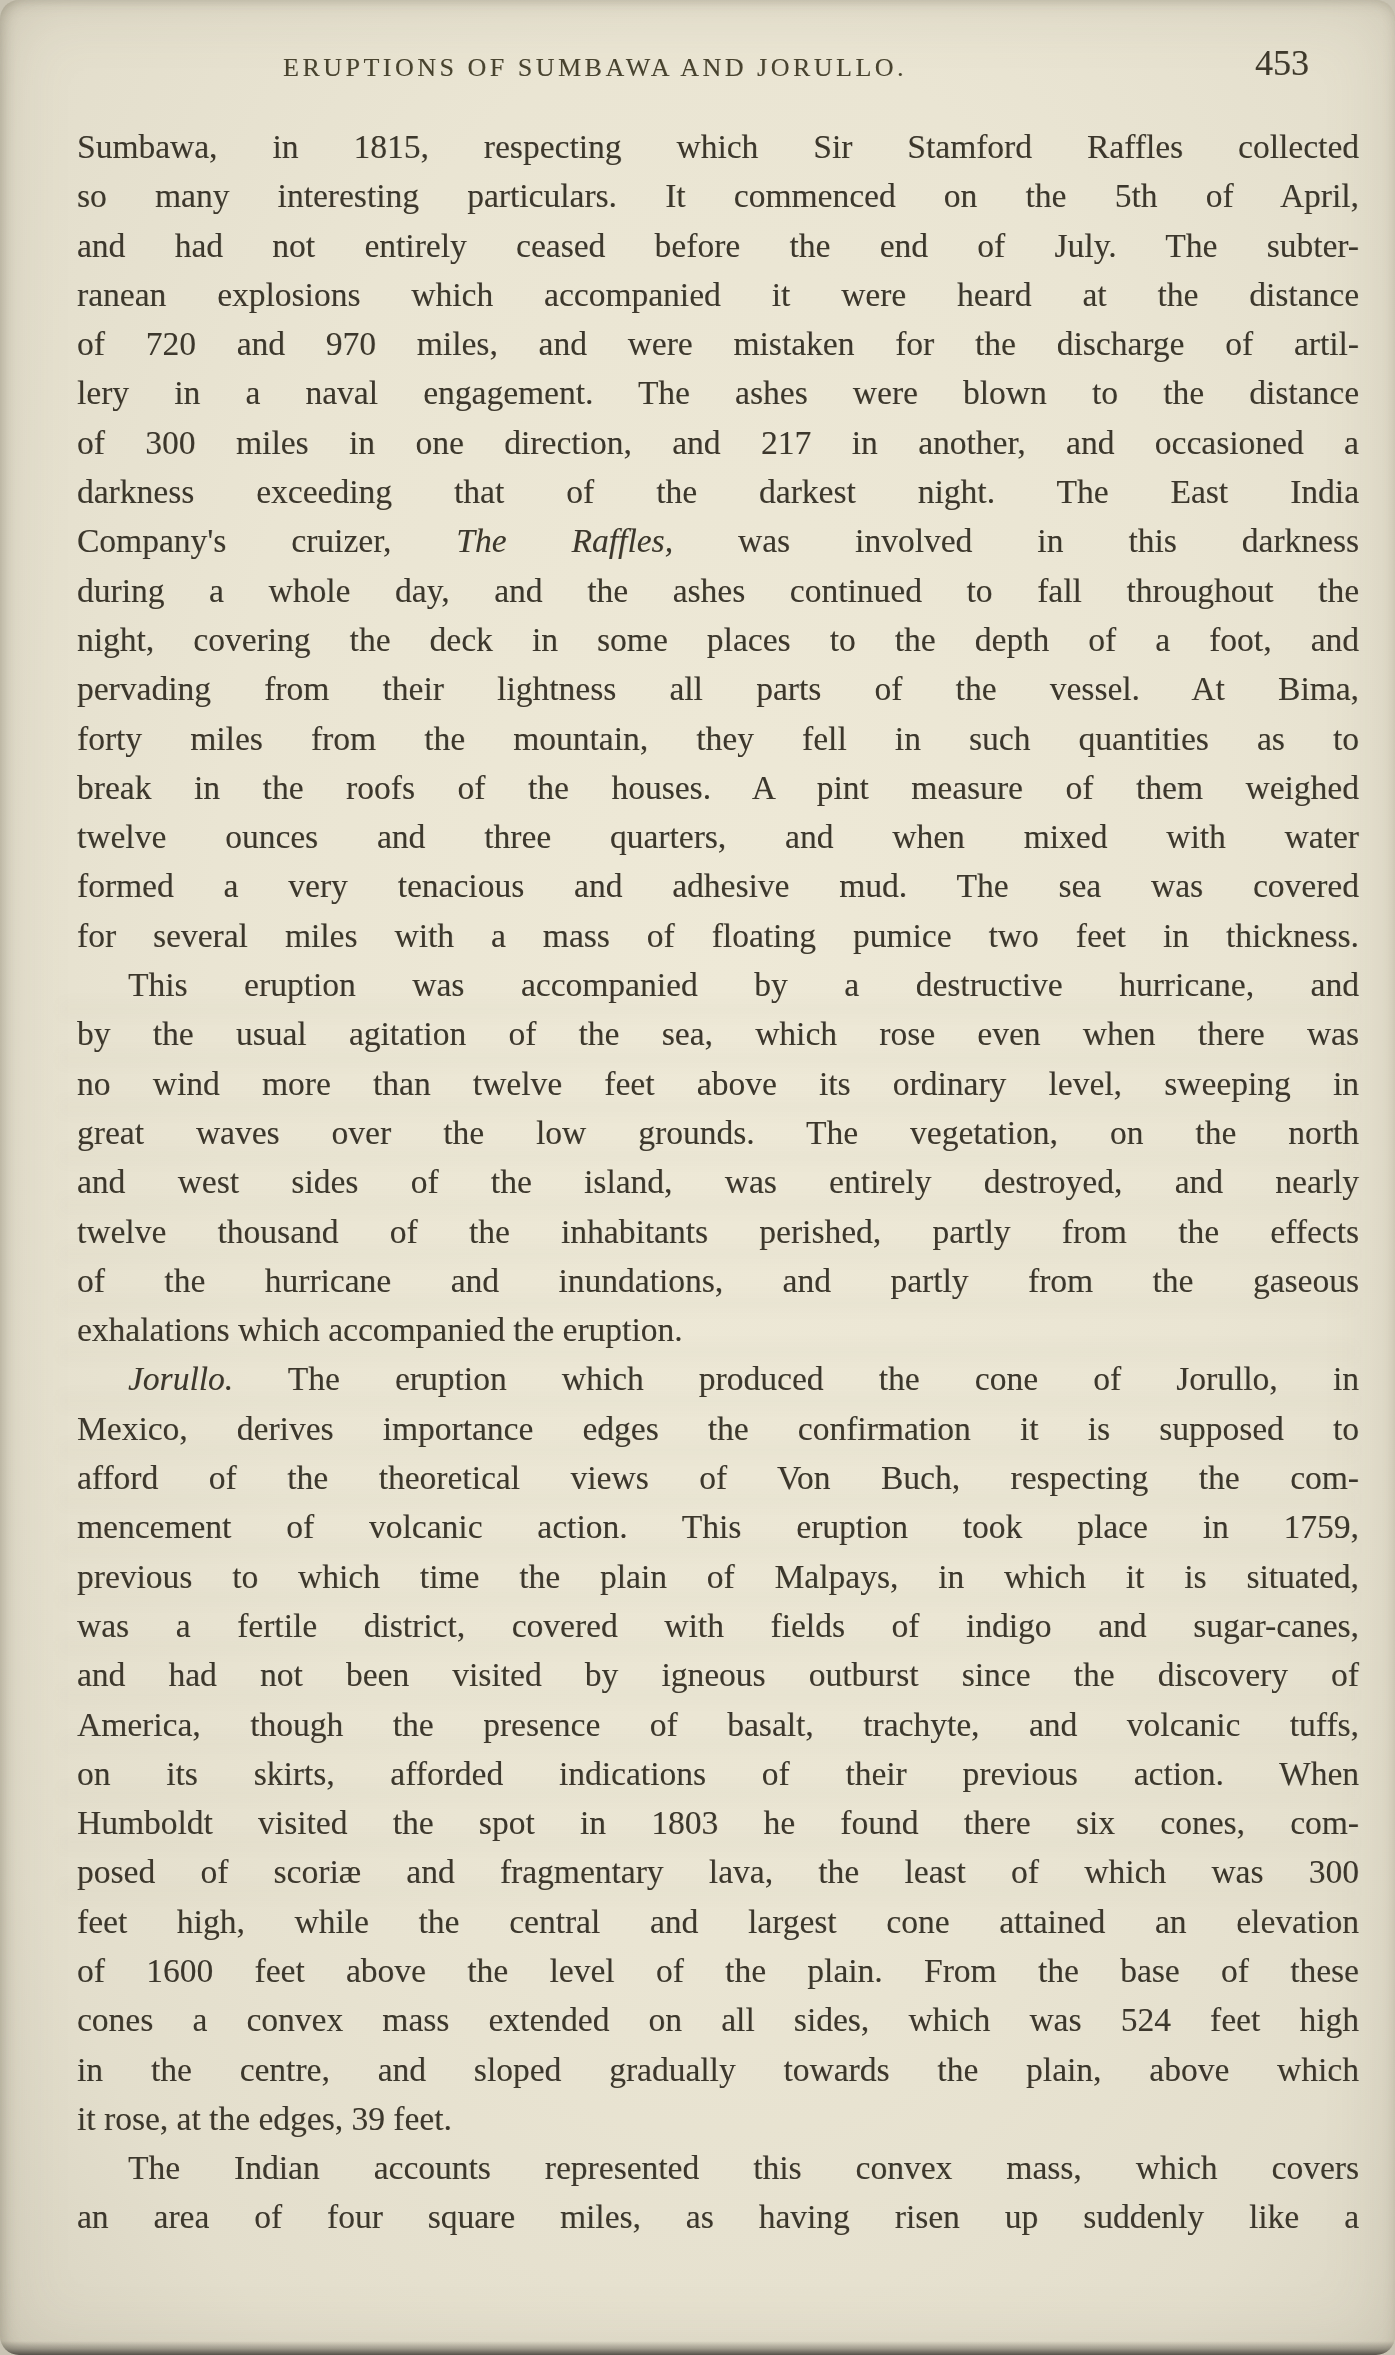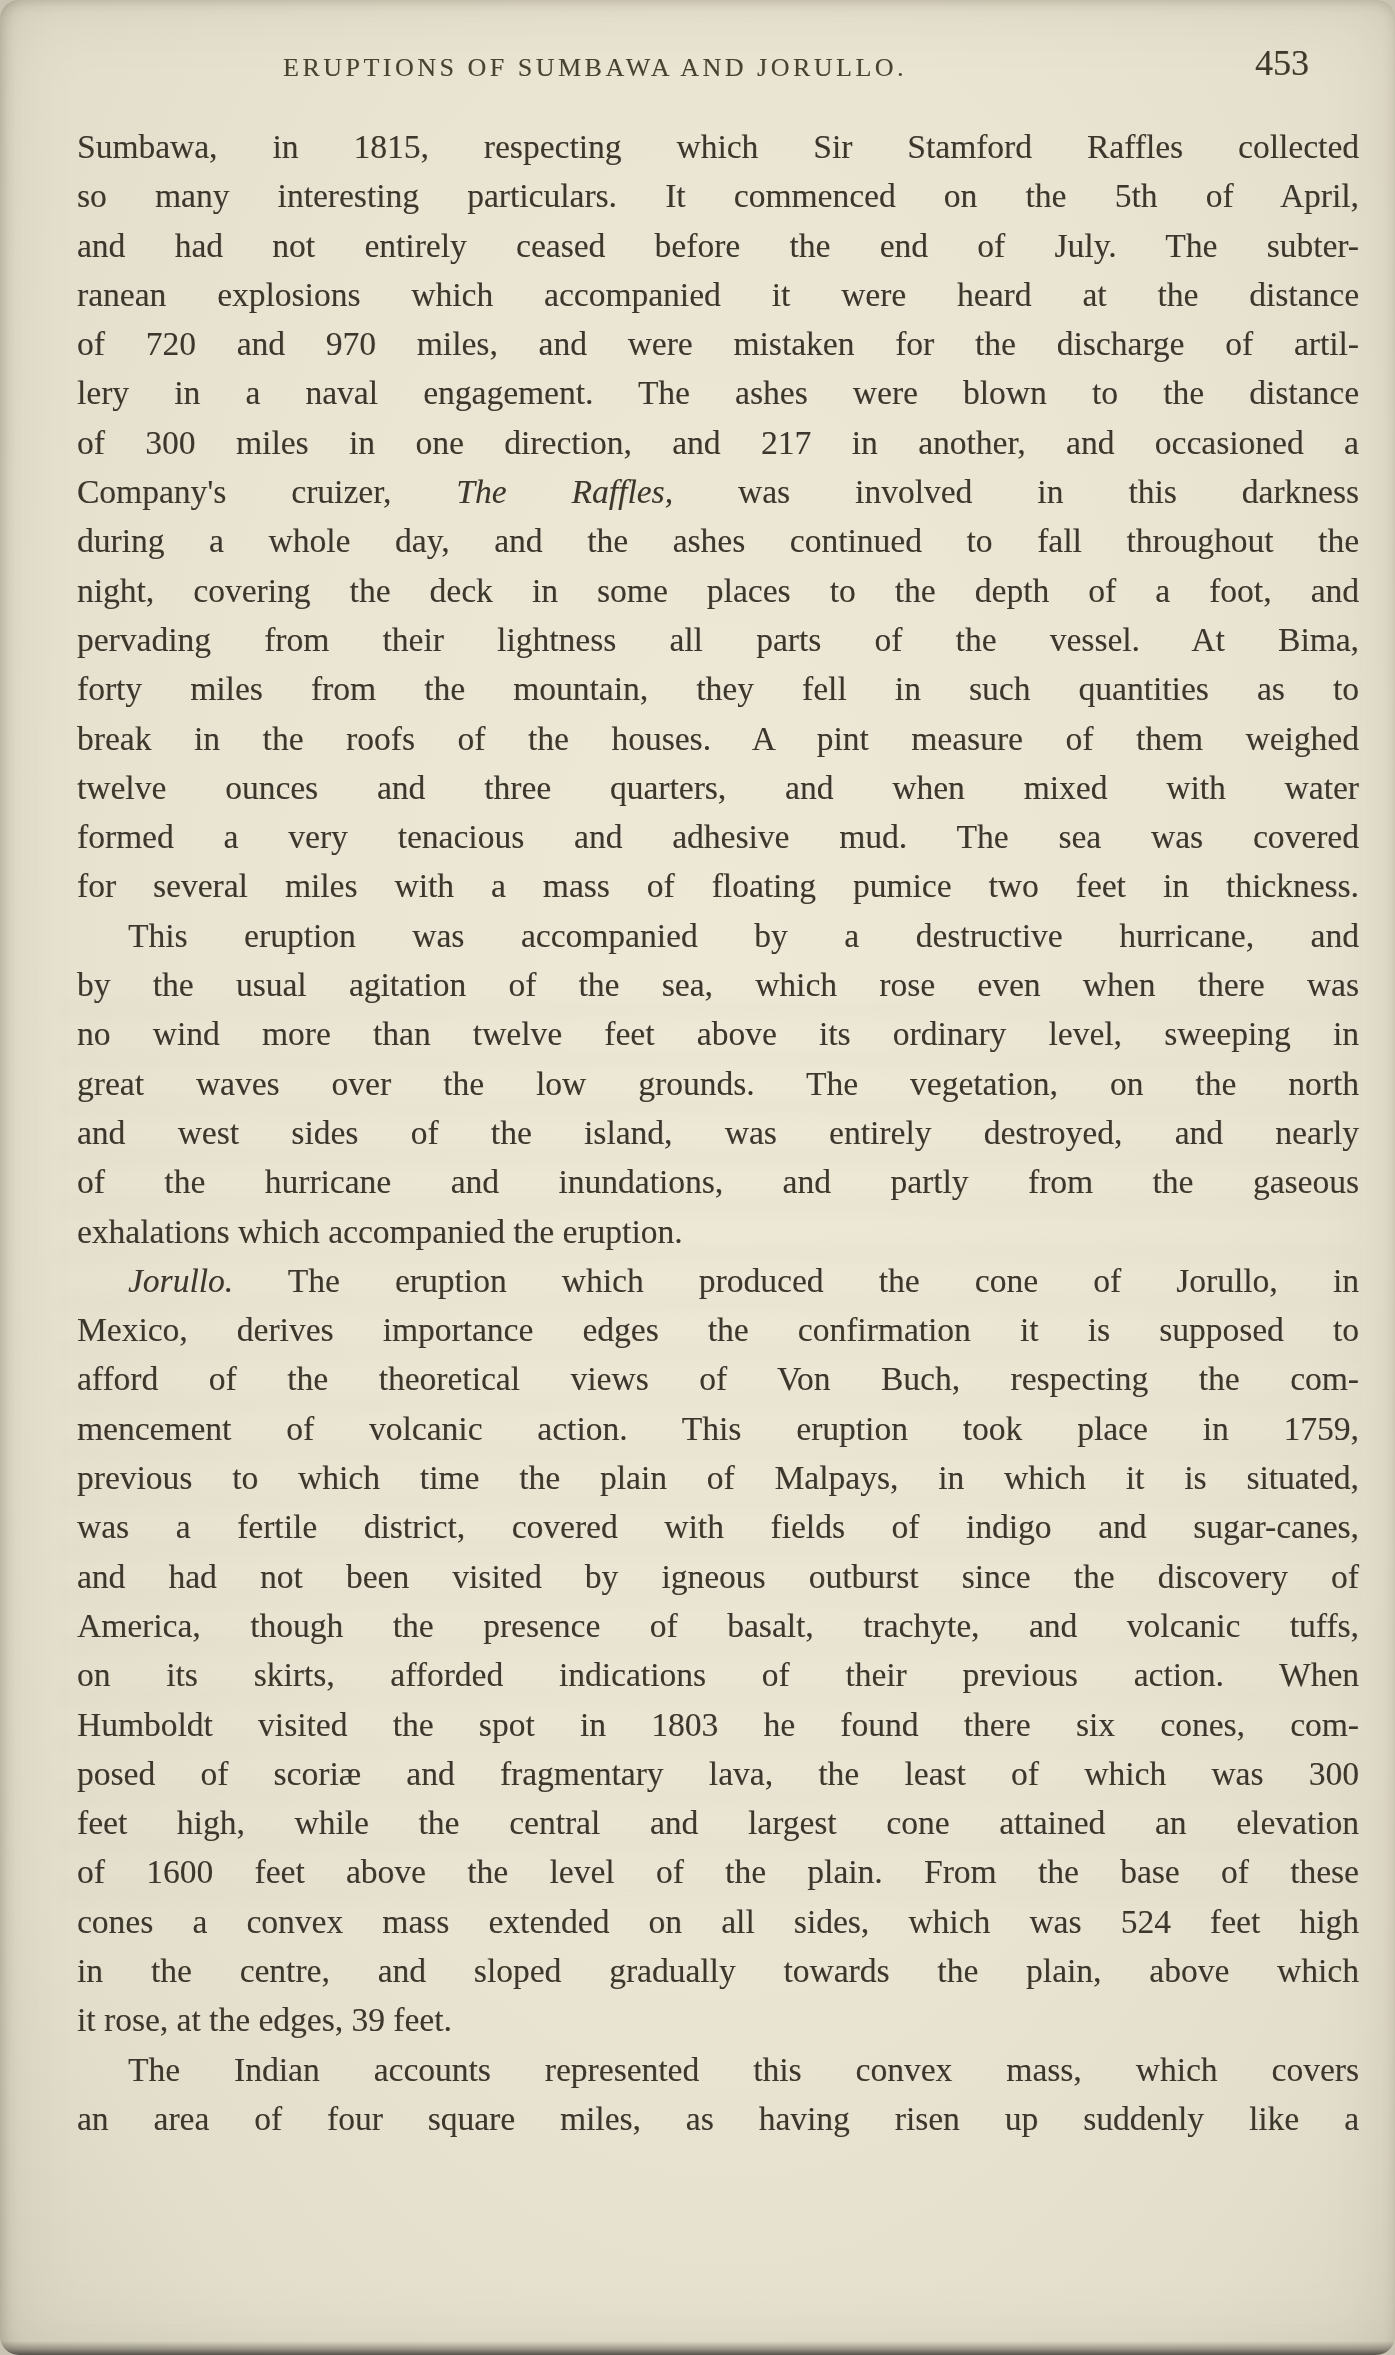--- a/index.html
+++ b/index.html
@@ -102,34 +102,36 @@
   <div class="bleed-artifact"></div>
 
   <div class="text-block" id="text-block">
       <div class="line"><span class="rm">Sumbawa, in 1815, respecting which Sir Stamford Raffles collected</span></div>
       <div class="line"><span class="rm">so many interesting particulars. It commenced on the 5th of April,</span></div>
       <div class="line"><span class="rm">and had not entirely ceased before the end of July. The subter-</span></div>
       <div class="line"><span class="rm">ranean explosions which accompanied it were heard at the distance</span></div>
       <div class="line"><span class="rm">of 720 and 970 miles, and were mistaken for the discharge of artil-</span></div>
       <div class="line"><span class="rm">lery in a naval engagement. The ashes were blown to the distance</span></div>
       <div class="line"><span class="rm">of 300 miles in one direction, and 217 in another, and occasioned a</span></div>
+      <div class="line"><span class="rm">darkness exceeding that of the darkest night. The East India</span></div>
       <div class="line"><span class="rm">Company's cruizer, </span><span class="em">The Raffles,</span><span class="rm"> was involved in this darkness</span></div>
       <div class="line"><span class="rm">during a whole day, and the ashes continued to fall throughout the</span></div>
       <div class="line"><span class="rm">night, covering the deck in some places to the depth of a foot, and</span></div>
       <div class="line"><span class="rm">pervading from their lightness all parts of the vessel. At Bima,</span></div>
       <div class="line"><span class="rm">forty miles from the mountain, they fell in such quantities as to</span></div>
       <div class="line"><span class="rm">break in the roofs of the houses. A pint measure of them weighed</span></div>
       <div class="line"><span class="rm">twelve ounces and three quarters, and when mixed with water</span></div>
       <div class="line"><span class="rm">formed a very tenacious and adhesive mud. The sea was covered</span></div>
       <div class="line"><span class="rm">for several miles with a mass of floating pumice two feet in thickness.</span></div>
       <div class="line indent"><span class="rm">This eruption was accompanied by a destructive hurricane, and</span></div>
       <div class="line"><span class="rm">by the usual agitation of the sea, which rose even when there was</span></div>
       <div class="line"><span class="rm">no wind more than twelve feet above its ordinary level, sweeping in</span></div>
       <div class="line"><span class="rm">great waves over the low grounds. The vegetation, on the north</span></div>
       <div class="line"><span class="rm">and west sides of the island, was entirely destroyed, and nearly</span></div>
+      <div class="line"><span class="rm">twelve thousand of the inhabitants perished, partly from the effects</span></div>
       <div class="line"><span class="rm">of the hurricane and inundations, and partly from the gaseous</span></div>
       <div class="line short"><span class="rm">exhalations which accompanied the eruption.</span></div>
       <div class="line indent"><span class="em">Jorullo.</span><span class="rm"> The eruption which produced the cone of Jorullo, in</span></div>
       <div class="line"><span class="rm">Mexico, derives importance edges the confirmation it is supposed to</span></div>
       <div class="line"><span class="rm">afford of the theoretical views of Von Buch, respecting the com-</span></div>
       <div class="line"><span class="rm">mencement of volcanic action. This eruption took place in 1759,</span></div>
       <div class="line"><span class="rm">previous to which time the plain of Malpays, in which it is situated,</span></div>
       <div class="line"><span class="rm">was a fertile district, covered with fields of indigo and sugar-canes,</span></div>
       <div class="line"><span class="rm">and had not been visited by igneous outburst since the discovery of</span></div>
       <div class="line"><span class="rm">America, though the presence of basalt, trachyte, and volcanic tuffs,</span></div>

